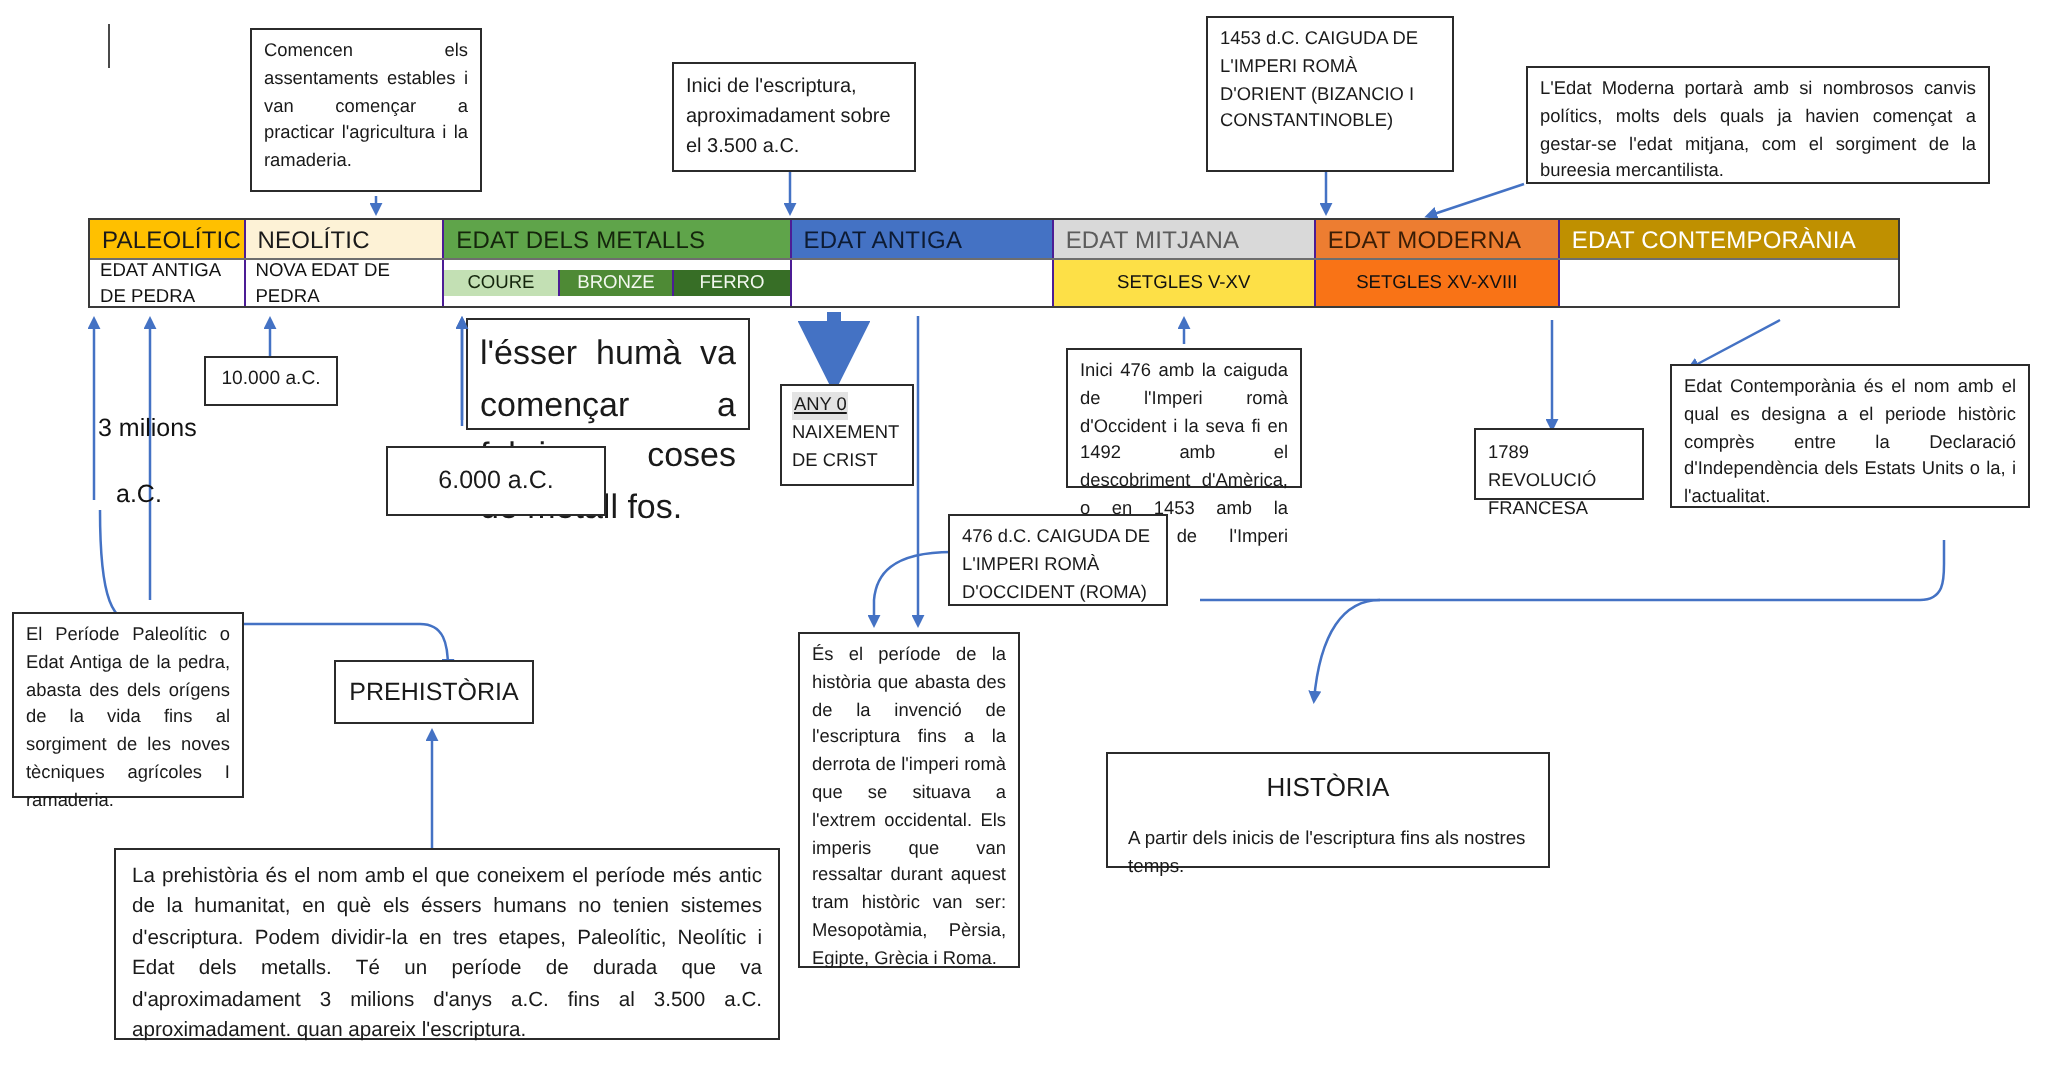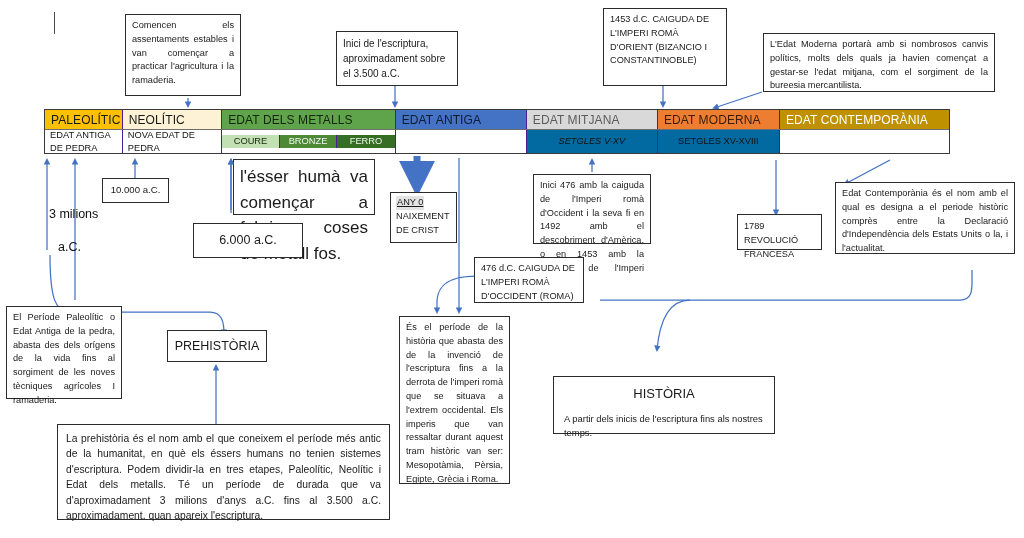--- a/index.html
+++ b/index.html
@@ -116,22 +116,22 @@
       <div class="tl-cell tl-sub" style="width:8.6%;background:#ffffff;">EDAT ANTIGA DE PEDRA</div>
       <div class="tl-cell tl-sub" style="width:11.0%;background:#ffffff;">NOVA EDAT DE PEDRA</div>
 
       <div class="tl-cell" style="width:19.2%;padding:0;display:flex;">
         <div class="tl-cell tl-sub c" style="width:33.4%;background:#C3E0B4;color:#14250c;">COURE</div>
         <div class="tl-cell tl-sub c" style="width:33.3%;background:#4E8A35;color:#f3f8ef;">BRONZE</div>
         <div class="tl-cell tl-sub c" style="width:33.3%;background:#376E26;color:#f3f8ef;border-right:none;">FERRO</div>
       </div>
 
       <div class="tl-cell tl-sub c" style="width:14.5%;background:#ffffff;"></div>
-      <div class="tl-cell tl-sub c" style="width:14.5%;background:#0369a1;font-style:italic;">SETGLES V-XV</div>
-      <div class="tl-cell tl-sub c" style="width:13.5%;background:#0369a1;">SETGLES XV-XVIII</div>
+      <div class="tl-cell tl-sub c" style="width:14.5%;background:#fde047;">SETGLES V-XV</div>
+      <div class="tl-cell tl-sub c" style="width:13.5%;background:#f97316;">SETGLES XV-XVIII</div>
       <div class="tl-cell tl-sub c" style="width:18.7%;background:#ffffff;"></div>
     </div>
   </div>
 
   <div class="box" style="left:125px;top:14px;width:116px;height:82px;">Comencen els assentaments estables i van començar a practicar l'agricultura i la ramaderia.</div>
 
   <div class="box left" style="left:336px;top:31px;width:122px;height:55px;font-size:10px;">Inici de l'escriptura, aproximadament sobre el 3.500 a.C.</div>
 
   <div class="box left" style="left:603px;top:8px;width:124px;height:78px;">1453 d.C. CAIGUDA DE L'IMPERI ROMÀ D'ORIENT (BIZANCIO I CONSTANTINOBLE)</div>
 

